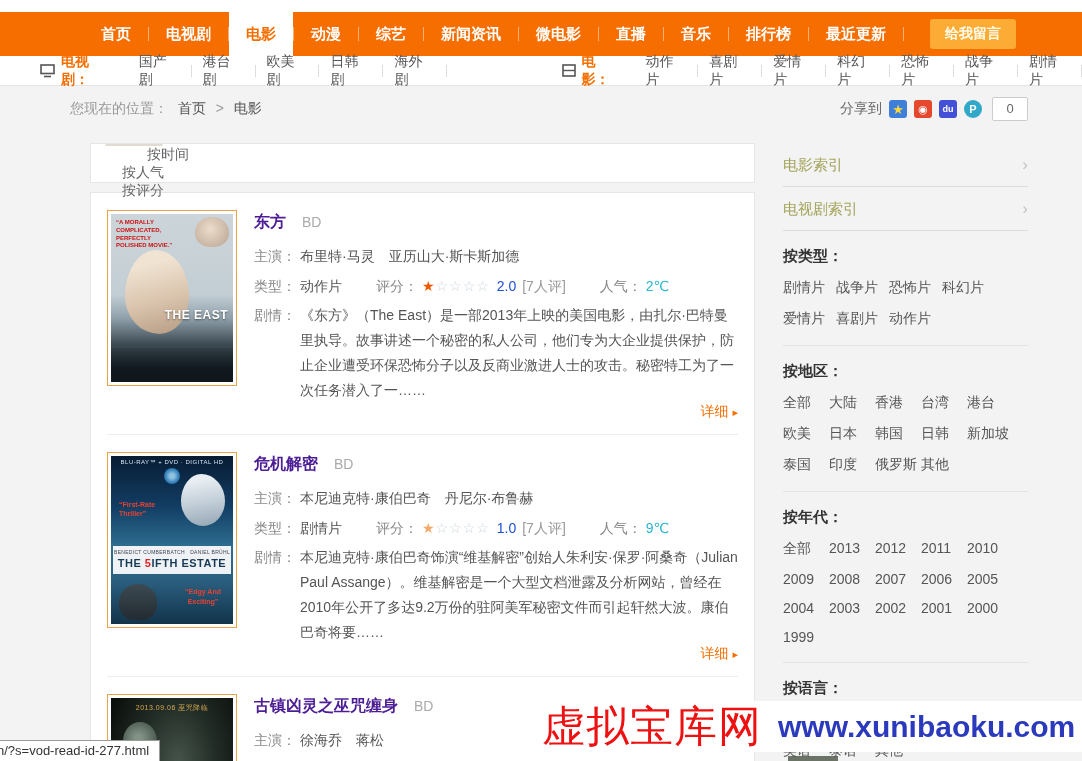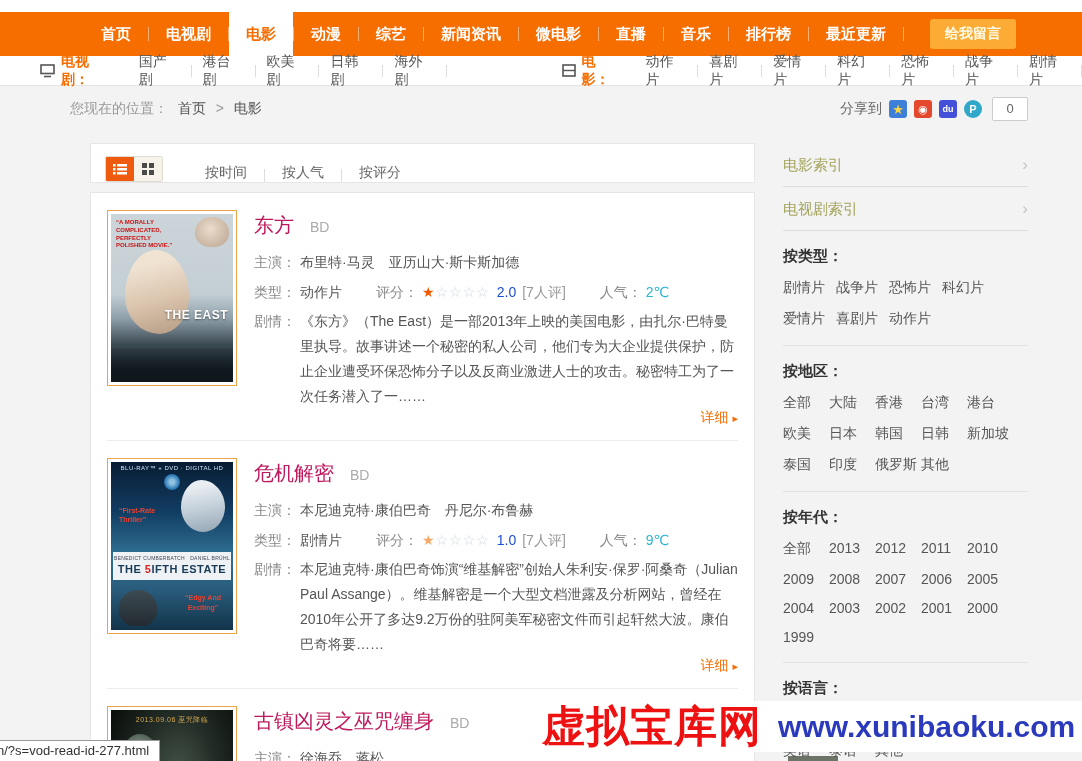--- a/index.html
+++ b/index.html
@@ -35,38 +35,38 @@
   .ico-baidu { background:#4450d8; font-size:9px; }
   .ico-p { background:#2fa8c9; border-radius:50%; }
   .share-count { margin-left:10px; min-width:36px; height:24px; background:#fff; border:1px solid #ccc; border-radius:2px; text-align:center; line-height:22px; color:#666; font-size:13px; }
 
   
   .cols { display:flex; align-items:flex-start; margin-top:19px; }
   .leftcol { margin-left:20px; width:665px; }
   .sidebar { margin-left:28px; width:245px; font-size:14px; }
 
   
-  .sortbar { background:#fff; border:1px solid #e6e6e6; height:40px; display:flex; align-items:flex-end; padding:0 14px; }
+  .sortbar { background:#fff; border:1px solid #e6e6e6; height:40px; display:flex; align-items:flex-start; padding:0 14px;flex-direction:column; }
   .vt { display:flex; border:1px solid #e0dcd2; border-radius:2px; overflow:hidden; }
   .vt-btn { width:28px; height:24px; display:flex; align-items:center; justify-content:center; cursor:pointer; }
   .vt-list { background:#ef5b0e; }
   .vt-grid { background:#f7f3ea; }
   .sort-link { color:#666; font-size:14px; margin:0 17px; cursor:pointer; text-decoration:none; }
   .sort-link:first-of-type { margin-left:42px; }
   .sort-sep { width:1px; height:13px; background:#ddd; }
 
   
   .movielist { background:#fff; border:1px solid #e6e6e6; margin-top:9px; padding:0 16px; height:572px; overflow:hidden; }
   .movie-item { display:flex; padding:17px 0 13px; border-bottom:1px solid #ededed; }
   .movie-item:last-child { border-bottom:none; }
   .poster { width:130px; height:176px; border:1px solid #eca24b; background:#fff; padding:3px; flex-shrink:0; cursor:pointer; }
   .poster-inner { width:100%; height:100%; position:relative; overflow:hidden; }
   .info { margin-left:17px; flex:1; font-size:14px; display:flex; flex-direction:column; }
   .title-row { margin:2px 0 8px; }
-  .m-title { font-size:20px; font-weight:normal; color:#be185d; text-decoration:none; cursor:pointer; }
+  .m-title { font-size:16px; font-weight:bold; color:#4c1d95; text-decoration:none; cursor:pointer; }
   .m-quality { font-size:14px; color:#aaa; margin-left:12px; }
   .meta-row { line-height:30px; color:#555; display:flex; align-items:center; }
   .lbl { color:#888; margin-right:4px; }
   .mgap { width:34px; }
   .stars { letter-spacing:1px; margin-right:7px; font-size:14px; }
   .star-full { color:#f25a02; }
   .star-half { color:#f7a96a; }
   .star-empty { color:#c9d6de; }
   .score { color:#1d4ed8; margin-right:6px; }
   .votes { color:#999; }
@@ -106,21 +106,21 @@
   .side-section { padding-top:16px; }
   .side-title { font-weight:bold; color:#333; font-size:15px; margin-bottom:13px; }
   .side-links { display:flex; flex-wrap:wrap; row-gap:13px; color:#555; }
   .side-links a { color:#555; text-decoration:none; cursor:pointer; }
   .side-links.types a { margin-right:11px; }
   .side-links.grid5 a { width:46px; }
   .side-divider { height:1px; background:#e3e3e3; margin-top:17px; }
 
   
   .watermark { position:absolute; left:532px; top:701px; width:550px; height:51px; background:#fff; display:flex; align-items:center; z-index:5; }
-  .wm-cn { color:#ee1111; font-size:43px; font-weight:bold; letter-spacing:1px; margin-left:10px; white-space:nowrap; }
+  .wm-cn { color:#ee1111; font-size:43px; font-weight:normal; letter-spacing:1px; margin-left:10px; white-space:nowrap; }
   .wm-en { color:#2b3abc; font-size:30px; font-weight:bold; margin-left:16px; white-space:nowrap;text-align:right; }
   .statusbar { position:absolute; left:-8px; bottom:0; background:#fff; border:1px solid #999; border-bottom:none; padding:2px 10px 3px 4px; font-size:13px; color:#333; z-index:6; }
   .next-sliver { position:absolute; left:788px; top:756px; width:50px; height:5px; background:#3f4a38; opacity:.75; z-index:4; }
 </style>
 </head>
 <body>
 
 <div class="page">
   <div class="topstrip"></div>
 

